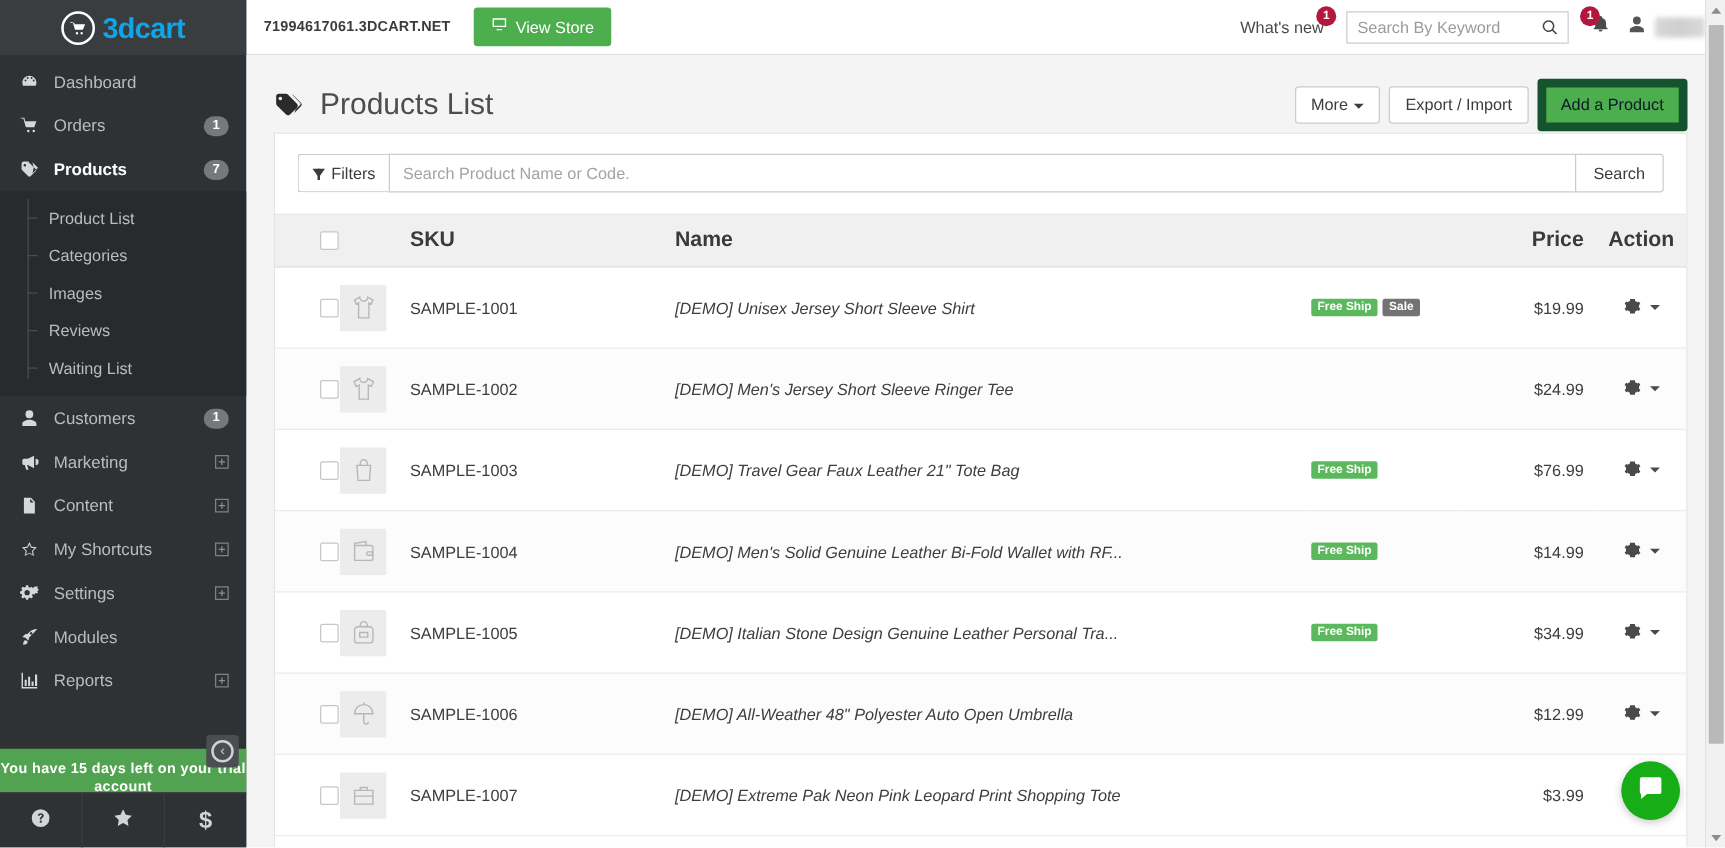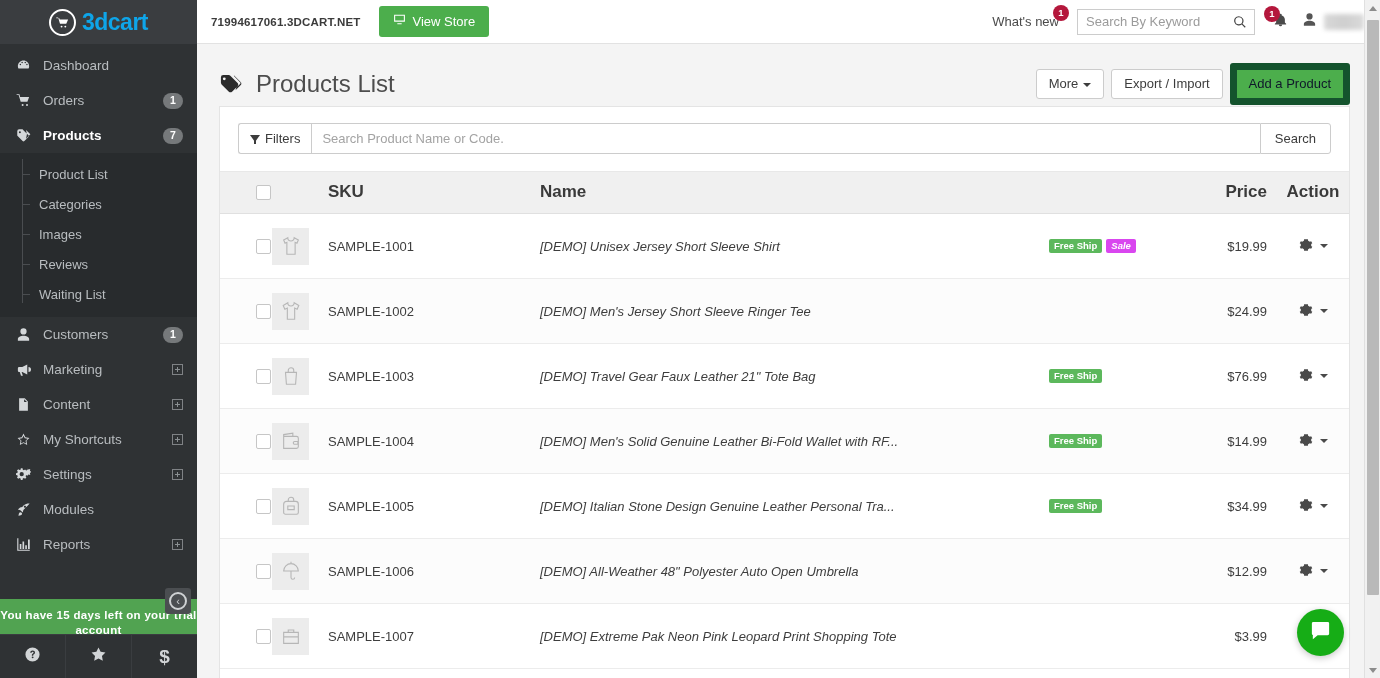--- a/index.html
+++ b/index.html
@@ -347,21 +347,21 @@
   .thumb svg { width: 22px; height: 22px; stroke: #b6b6b6; fill: none; stroke-width: 1.2; }
   .sku-cell { font-size: 13px; color: #3d3d3d; }
   .name-cell { font-size: 13px; color: #3d3d3d; font-style: italic; }
   .badges { display: flex; gap: 4px; align-items: center; }
   .badge {
     font-size: 9.5px; font-weight: 700; color: #ffffff;
     padding: 2px 5px 3px; border-radius: 2px; line-height: 1;
     white-space: nowrap;
   }
   .badge.freeship { background: #5cb85c; }
-  .badge.sale { background: #d946ef; font-style: italic; }
+  .badge.sale { background: #737373; }
   .price-cell { text-align: right; padding-right: 10px; font-size: 13px; color: #3d3d3d; }
   .action-cell { text-align: center; }
   .gear-btn {
     display: inline-flex; align-items: center; gap: 2px; cursor: pointer; color: #4a4a4a;
   }
   .gear-btn svg { width: 14px; height: 14px; fill: #4a4a4a; }
 
   
   .chat-fab {
     position: absolute;

